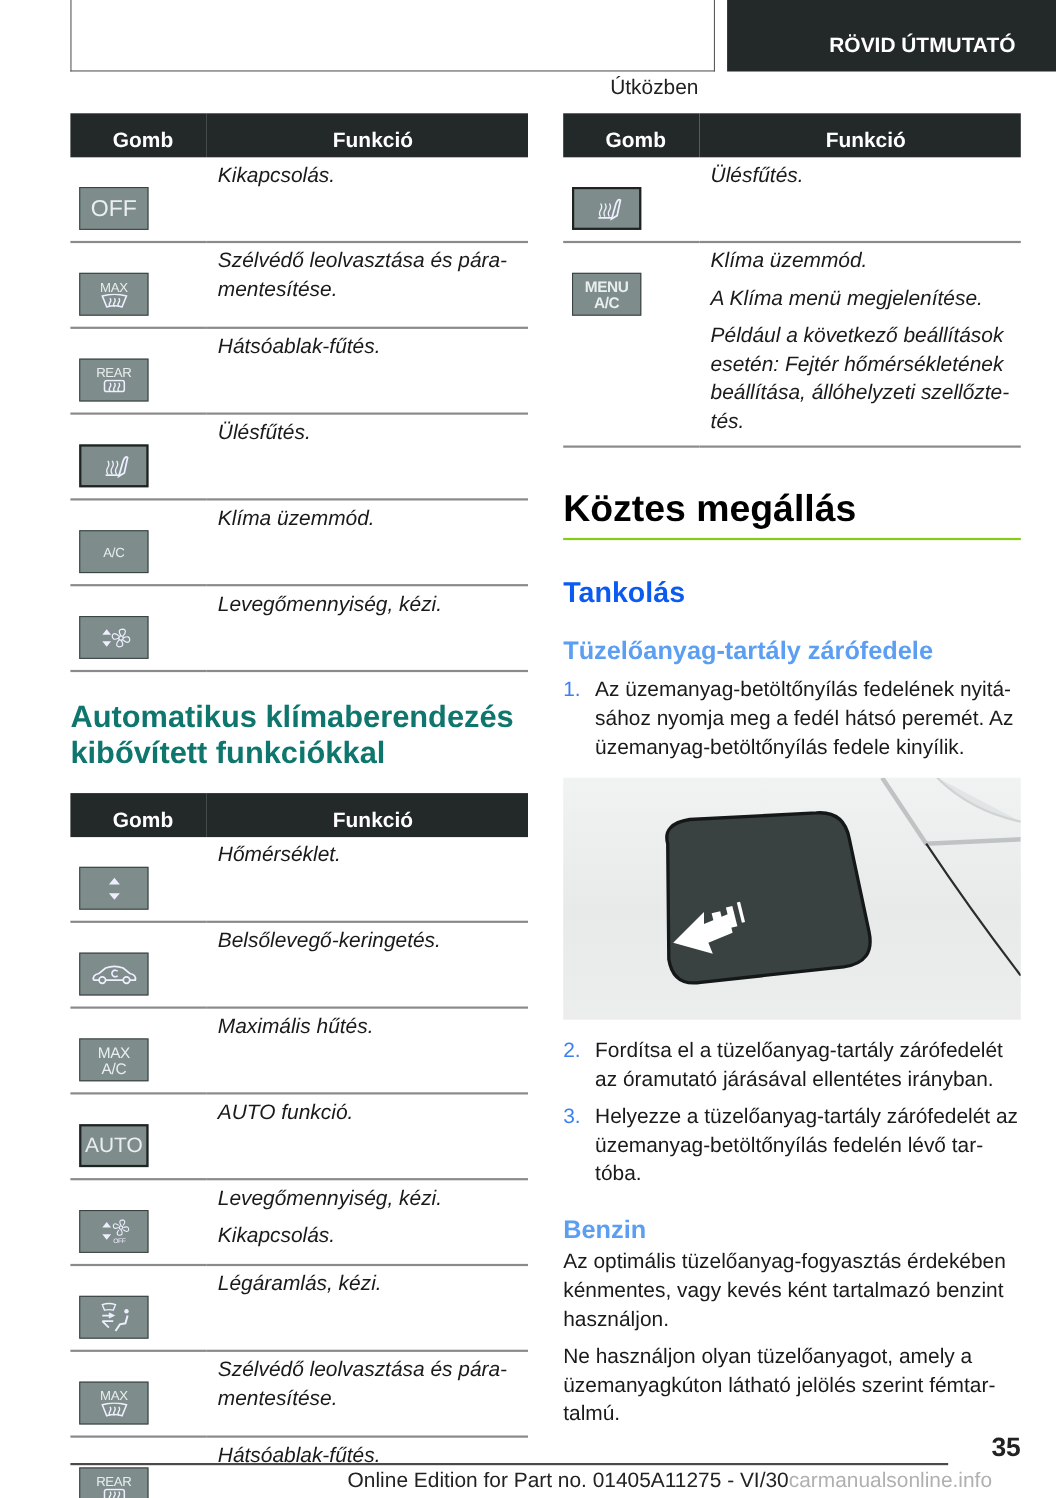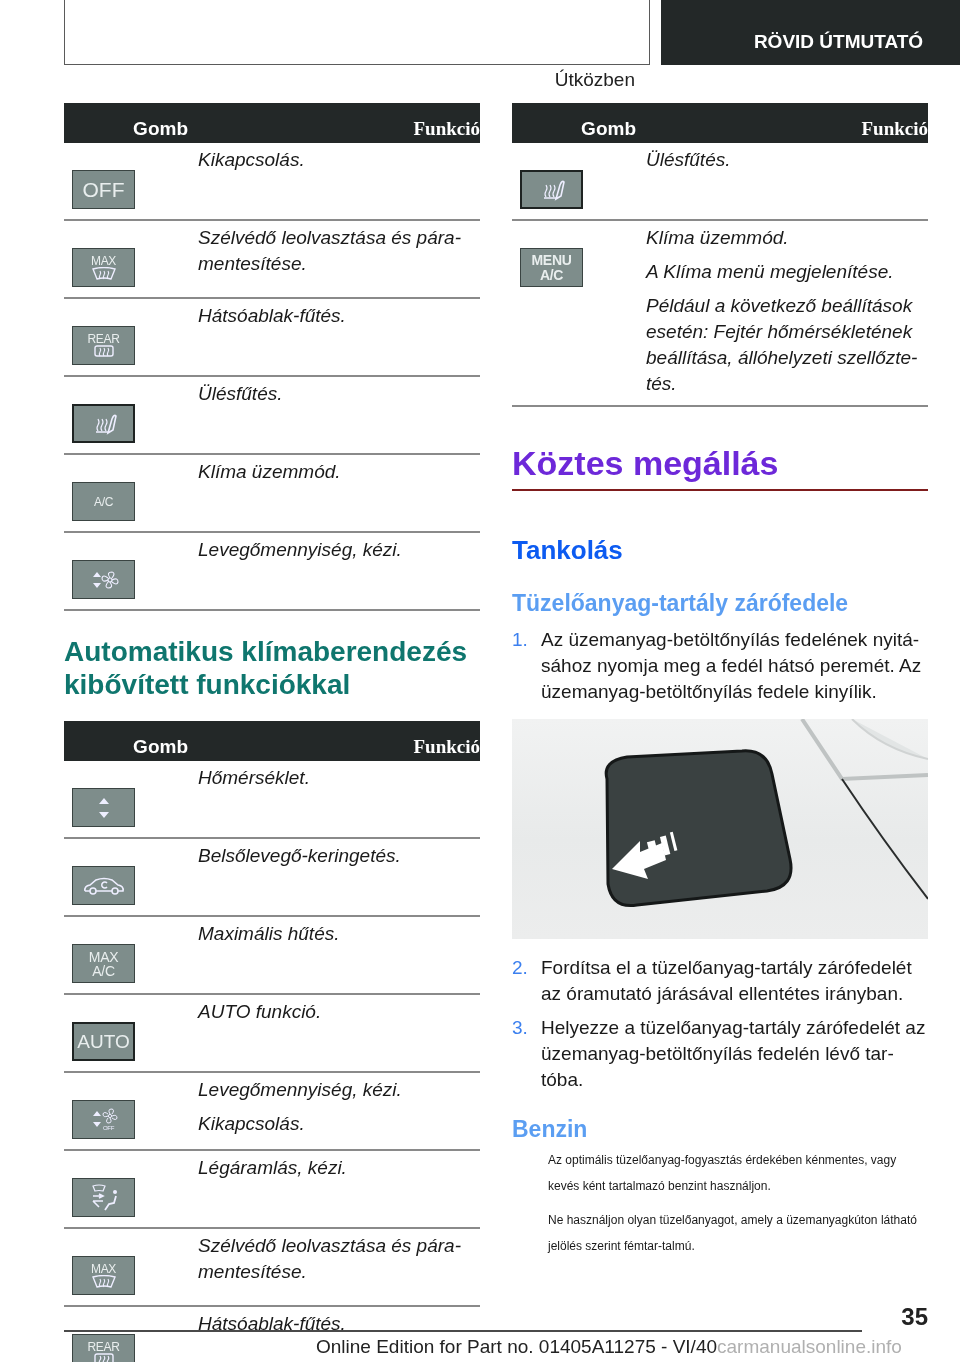--- a/index.html
+++ b/index.html
@@ -20,23 +20,23 @@
     background: #232828; color: #fff; font-weight: bold; font-size: 19px;
     display: flex; align-items: flex-end; justify-content: center; padding-bottom: 12px;
   }
   .col { position: absolute; width: 416px; }
   .col-left { left: 64px; top: 103px; }
   .col-right { left: 512px; top: 103px; }
 
   table.btn-table { width: 416px; border-collapse: collapse; }
   table.btn-table th {
     background: #232828; color: #fff; font-weight: bold; font-size: 19px;
-    text-align: right; height: 40px; padding: 12px 0 0 8px;
-  }
-  table.btn-table th.c2 { padding-left: 10px; font-family: Liberation Serif, serif; }
+    text-align: center; height: 40px; padding: 12px 0 0 8px;
+  }
+  table.btn-table th.c2 { padding-left: 10px; }
   table.btn-table td {
     vertical-align: top; font-size: 19px; line-height: 26px; color: #1a1a1a;
     border-bottom: 2px solid #8a8a8a; padding: 10px 0 10px 0;
   }
   table.btn-table td.c1 { width: 124px; padding-left: 8px; padding-top: 27px; }
   table.btn-table td.c2 { padding-left: 10px; padding-right: 6px; padding-top: 4px; font-style: italic; }
   td.c2 p + p { margin-top: 8px; }
 
   .btn {
     width: 63px; height: 39px; background: #7e8d8b; border: 1px solid #3a4442;
@@ -45,34 +45,34 @@
   }
   .btn.dark-border { border: 2px solid #1e2322; align-items: center; }
   .btn .big { font-size: 21px; line-height: 21px; letter-spacing: 0; }
   .btn svg { display: block; }
 
   h2.blue {
     color: #0f766e; font-weight: bold; font-size: 28px; line-height: 33px;
     margin: 24px 0 20px 0;
   }
   h1.blue {
-    color: #6d28d9; font-weight: bold; font-size: 34px; line-height: 40px;
-    padding-bottom: 6px; border-bottom: 2px solid #7f1d1d; margin-top: 36px;
-  }
-  h2.tank { color: #0c5bf1; font-weight: bold; font-size: 26px; margin-top: 44px; }
+    color: #000000; font-weight: bold; font-size: 34px; line-height: 40px;
+    padding-bottom: 6px; border-bottom: 2px solid #84cc16; margin-top: 36px;
+  }
+  h2.tank { color: #0c5bf1; font-weight: bold; font-size: 26px; margin-top: 32px; }
   h3.lb { color: #5b9ef2; font-weight: bold; font-size: 23px; margin-top: 24px; }
   ol.steps { list-style: none; margin-top: 10px; }
   ol.steps li { display: flex; font-size: 19px; line-height: 26px; margin-bottom: 8px; }
   ol.steps li .n { color: #3c80ef; width: 29px; flex: none; }
   .photo {
     width: 416px; height: 220px; background: linear-gradient(180deg,#f1f2f2 0%,#e8eaea 55%,#eceded 100%);
     margin: 14px 0 16px 0; position: relative; overflow: hidden;
   }
   h3.benzin { color: #5b9ef2; font-weight: bold; font-size: 23px; margin-top: 22px; line-height: 28px; }
-  p.body { font-size: 12px; line-height: 26px; margin-top: 4px; margin-left: 36px; }
+  p.body { font-size: 19px; line-height: 26px; margin-top: 4px; }
   p.body + p.body { margin-top: 8px; }
 
   .footer-line { position: absolute; left: 64px; top: 1330px; width: 798px; height: 2px; background: #4a4a4a; }
   .page-num { position: absolute; right: 32px; top: 1303px; font-size: 24px; font-weight: bold; color: #222; }
   .footer-text { position: absolute; left: 316px; top: 1336px; font-size: 19px; color: #222; }
   .footer-text .wm { color: #b0b0b0; }
 </style>
 </head>
 <body>
 
@@ -362,14 +362,14 @@
   </ol>
 
   <h3 class="benzin">Benzin</h3>
   <p class="body">Az optimális tüzelőanyag-fogyasztás érdekében kénmentes, vagy kevés ként tartalmazó benzint használjon.</p>
   <p class="body">Ne használjon olyan tüzelőanyagot, amely a üzemanyagkúton látható jelölés szerint fémtar-talmú.</p>
 </div>
 
 <div class="page-num">35</div>
 <div class="footer-line"></div>
 <div class="footer-text">
-  <span>Online Edition for Part no. 01405A11275 - VI/40</span><span class="wm">carmanualsonline.info</span>
+  <span>Online Edition for Part no. 01405A11275 - VI/30</span><span class="wm">carmanualsonline.info</span>
 </div>
 
 </body></html>

